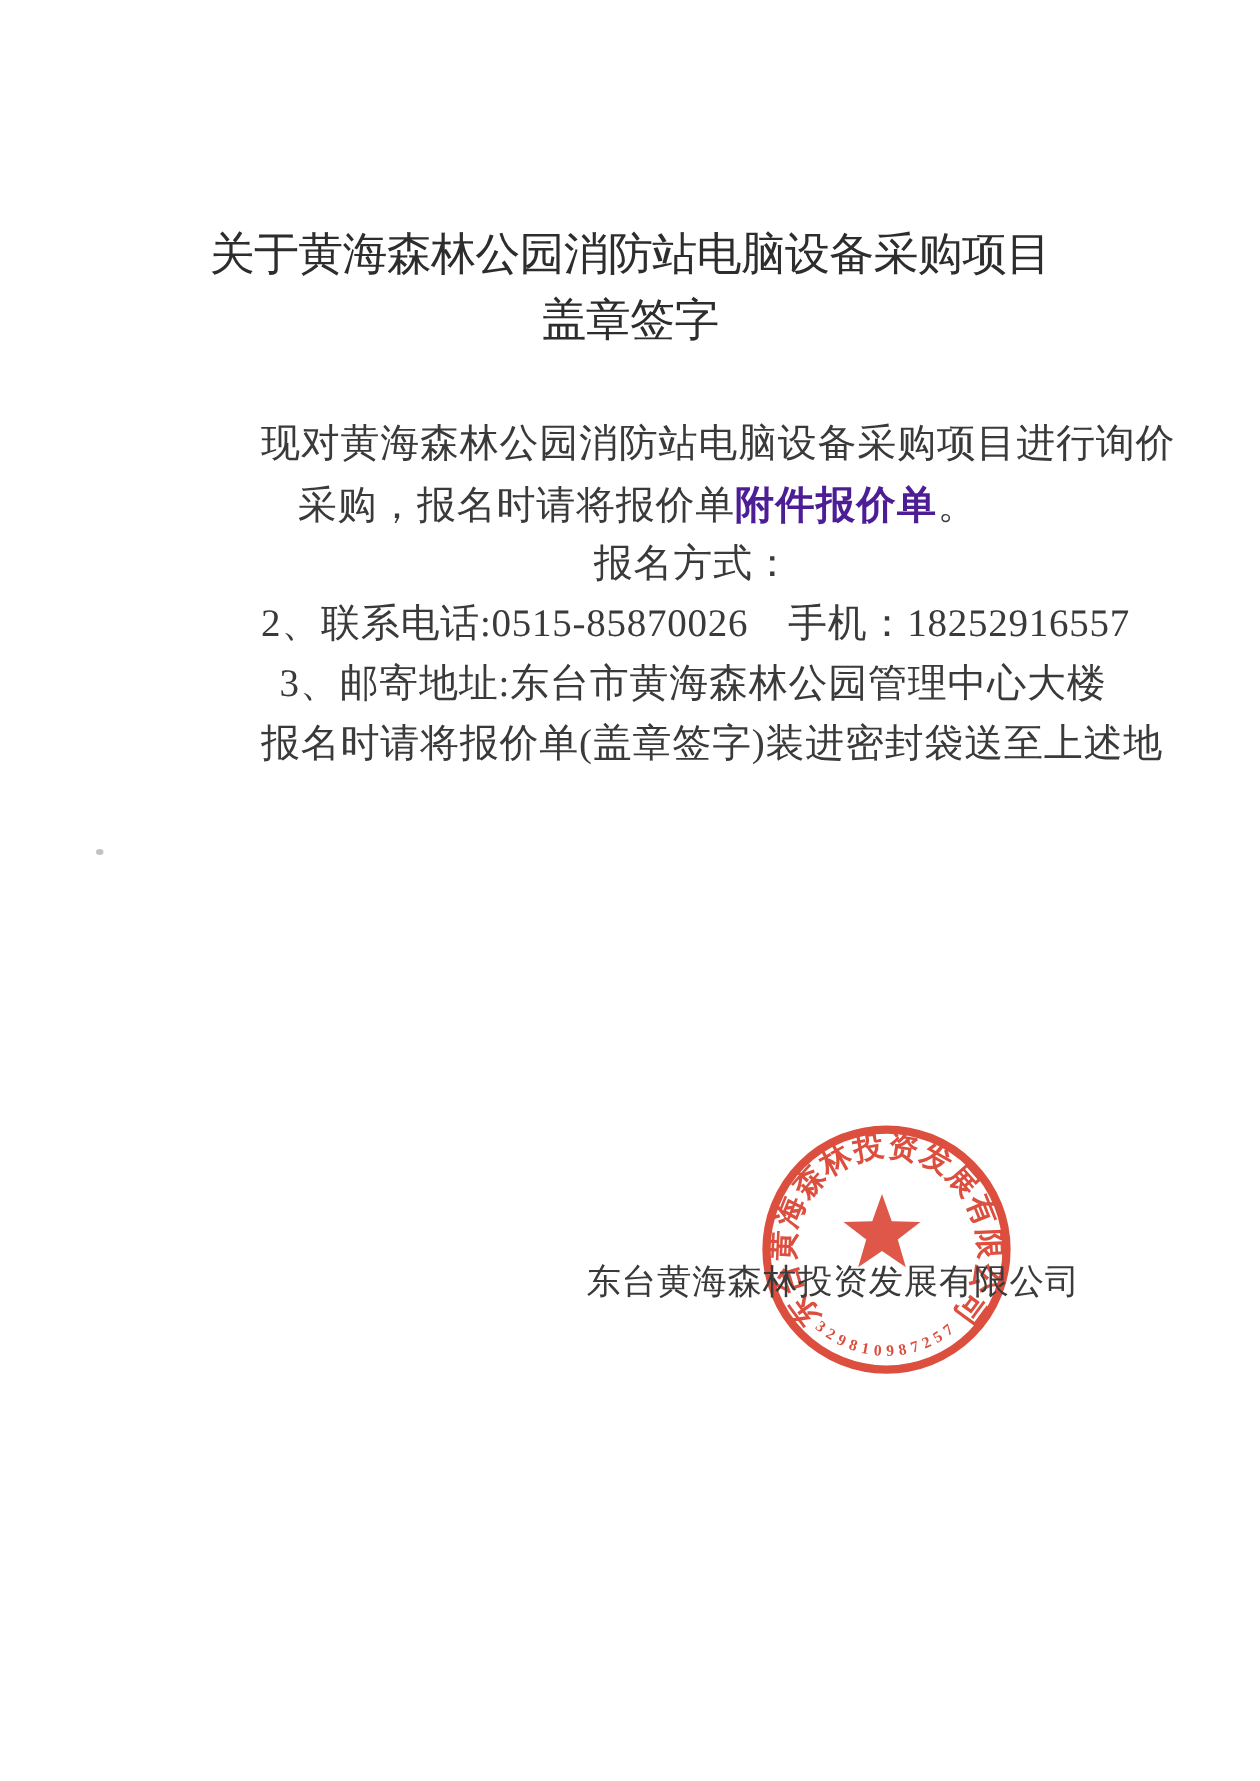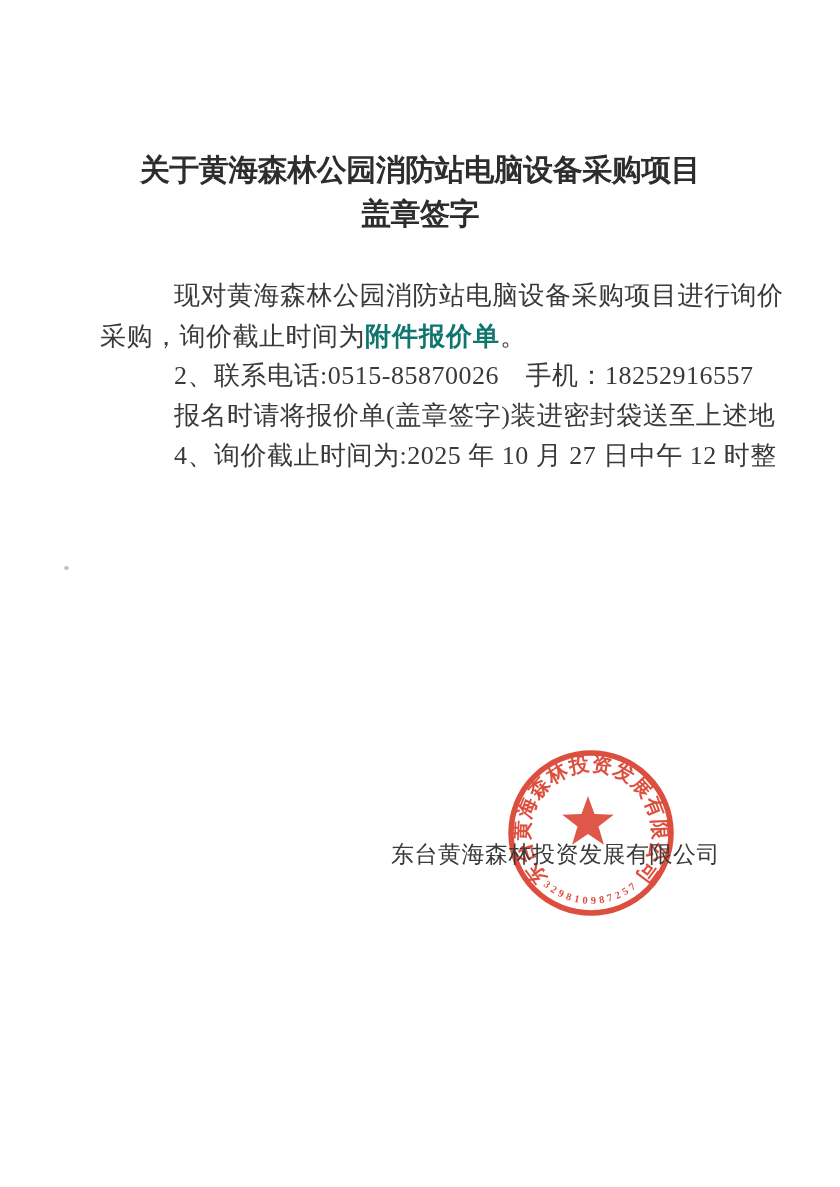--- a/index.html
+++ b/index.html
@@ -12,44 +12,45 @@
     font-family: "Liberation Serif", "DejaVu Serif", serif;
   }
   .title {
     position: absolute;
     top: 148px;
     left: 0;
     width: 840px;
     margin: 0;
     text-align: center;
     font-family: "Liberation Sans", "DejaVu Sans", sans-serif;
-    font-weight: 700;
+    font-weight: 400;
     font-size: 30px;
     line-height: 44px;
     letter-spacing: -0.5px;
     color: #2d2d2d;
   }
   .title .t-line { display: block; }
   .doc-body {
     position: absolute;
     left: 100px;
     top: 276px;
     width: 650px;
     font-size: 26px;
     line-height: 40px;
     letter-spacing: 0.5px;
     color: #3a3a3a;
+    text-align: center;
   }
   .line { height: 40px; white-space: nowrap; }
   .line.indent { padding-left: 74px; }
   .bold {
     font-weight: 700;
     font-family: "Liberation Sans", "DejaVu Sans", sans-serif;
     letter-spacing: 1px;
-    color: #0f766e;
+    color: #4c1d95;
   }
   .signature {
     position: absolute;
     right: 120px;
     top: 834px;
     text-align: right;
     font-size: 23px;
     line-height: 42px;
     color: #3a3a3a;
     letter-spacing: 0.5px;
@@ -92,24 +93,25 @@
 
 <div class="page">
 
   <h1 class="title">
     <span class="t-line">关于黄海森林公园消防站电脑设备采购项目</span>
     <span class="t-line">盖章签字</span>
   </h1>
 
   <div class="doc-body">
     <div class="line indent">现对黄海森林公园消防站电脑设备采购项目进行询价</div>
-    <div class="line"><span>采购，询价截止时间为</span><span class="bold">附件报价单</span><span>。</span></div>
+    <div class="line"><span>采购，报名时请将报价单</span><span class="bold">附件报价单</span><span>。</span></div>
+    <div class="line indent">报名方式：</div>
     <div class="line indent">2、联系电话:0515-85870026　手机：18252916557</div>
+    <div class="line indent">3、邮寄地址:东台市黄海森林公园管理中心大楼</div>
     <div class="line indent">报名时请将报价单(盖章签字)装进密封袋送至上述地</div>
-    <div class="line indent">4、询价截止时间为:2025 年 10 月 27 日中午 12 时整</div>
   </div>
 
   <svg class="stamp" viewBox="0 0 200 200" xmlns="http://www.w3.org/2000/svg">
     <circle cx="100" cy="100" r="80" fill="none" stroke="#d93a28" stroke-width="5.5"></circle>
     <polygon points="97,63 103.5,81.1 122.7,81.7 107.5,93.4 112.9,111.8 97,101 81.1,111.8 86.5,93.4 71.3,81.7 90.5,81.1" fill="#d93a28" fill-opacity="0.95"></polygon>
     <defs>
       <path id="seal-text-arc" d="M 56.2 143.8 A 62 62 0 1 1 143.8 143.8" fill="none"></path>
       <path id="seal-code-arc" d="M 35.7 130 A 71 71 0 0 0 164.3 130" fill="none"></path>
     </defs>
     <text class="seal-arc-text" fill="#d93a28" text-anchor="middle">

